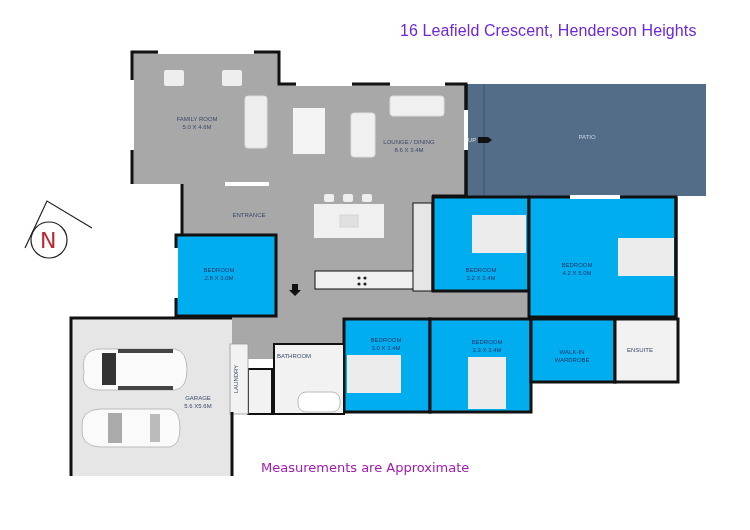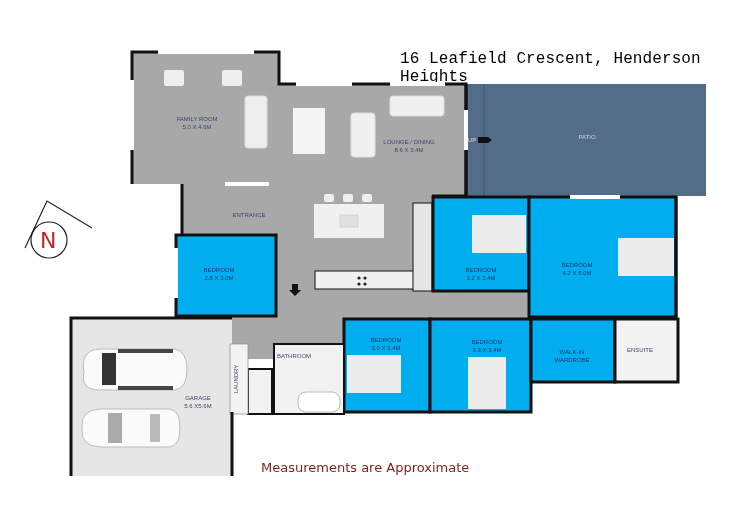--- a/index.html
+++ b/index.html
@@ -1,18 +1,18 @@
 <!DOCTYPE html>
 <html><head>
 <meta charset="utf-8">
 <style>
   html,body{margin:0;padding:0;background:#ffffff;}
   body{width:750px;height:530px;position:relative;overflow:hidden;font-family:"Liberation Sans",sans-serif;}
-  .title{position:absolute;left:400px;top:22px;font-size:16px;color:#000000;font-family:Liberation Mono, monospace;letter-spacing:0.1px;margin-top:28px;}
-  .footnote{position:absolute;left:261px;top:460px;font-size:13px;color:#7f1d1d;font-family:"DejaVu Sans",sans-serif;}
+  .title{position:absolute;left:400px;top:22px;font-size:16px;color:#6d28d9;font-family:Liberation Sans, sans-serif;letter-spacing:0.1px;}
+  .footnote{position:absolute;left:261px;top:460px;font-size:13px;color:#a21caf;font-family:"DejaVu Sans",sans-serif;}
   svg{position:absolute;left:0;top:0;}
   .lbl{position:absolute;font-size:6px;color:#3a4a6a;text-align:center;line-height:8px;text-transform:uppercase;white-space:nowrap;transform:translateX(-50%);}
   .lbl.dark{color:#1e3a6e;}
   .lbl.light{color:#c8d4e6;}
 </style>
 </head>
 <body>
 
 <div class="title">16 Leafield Crescent, Henderson Heights</div>
 

